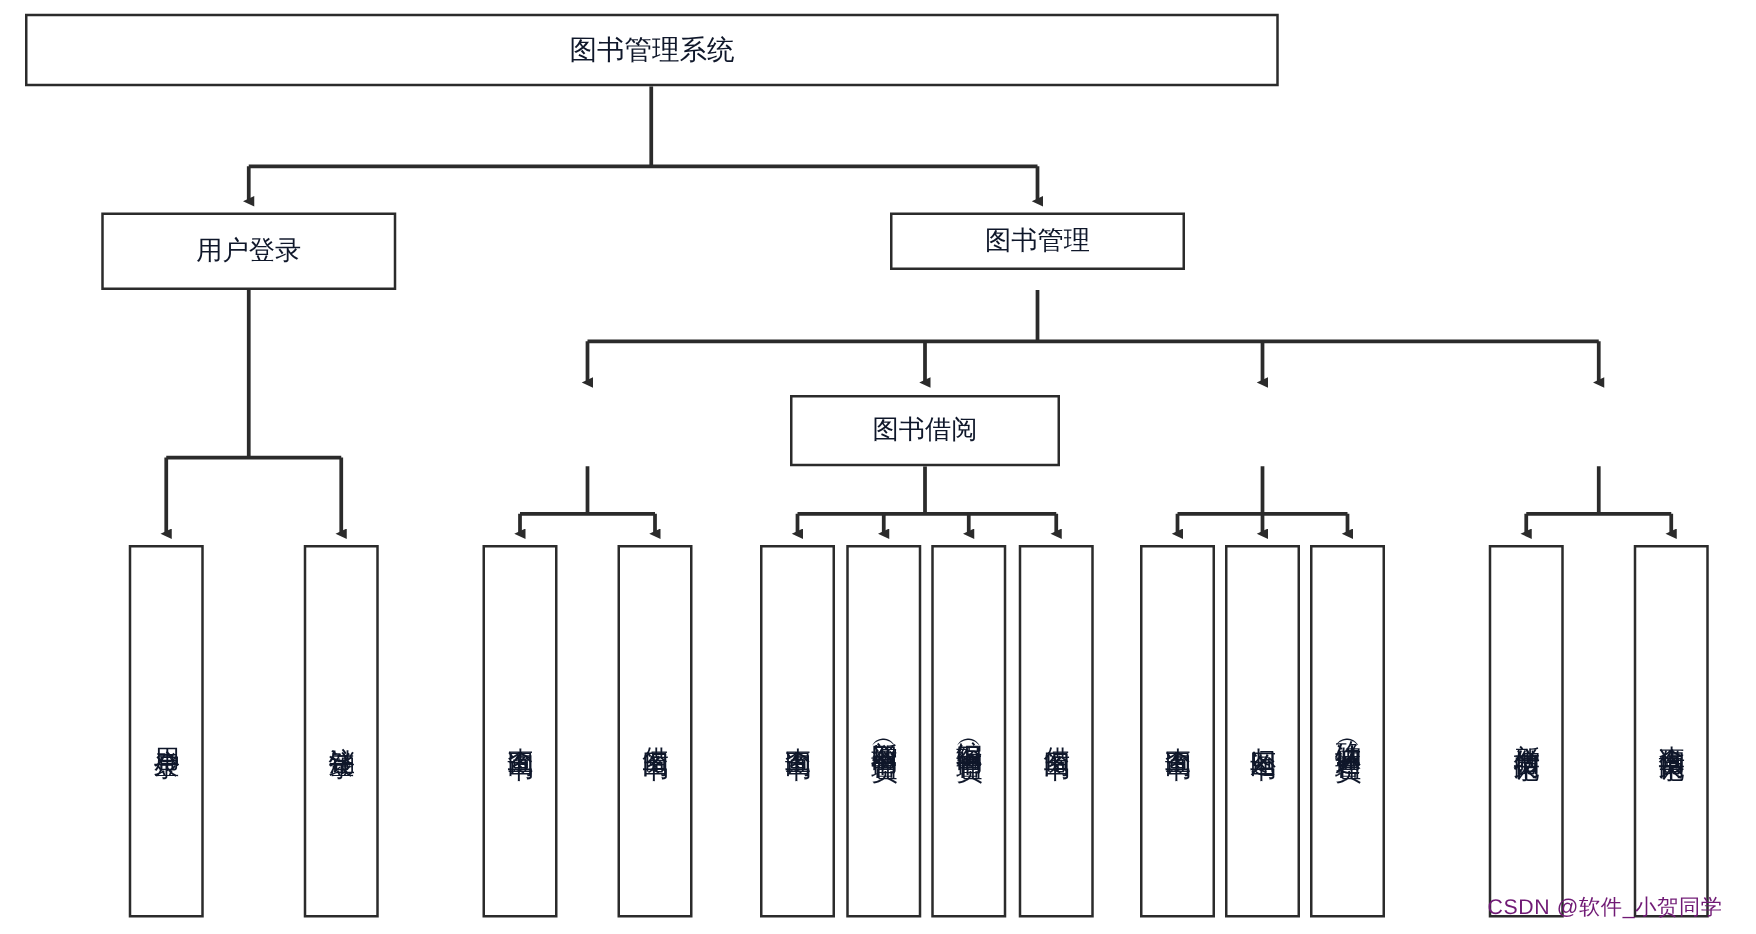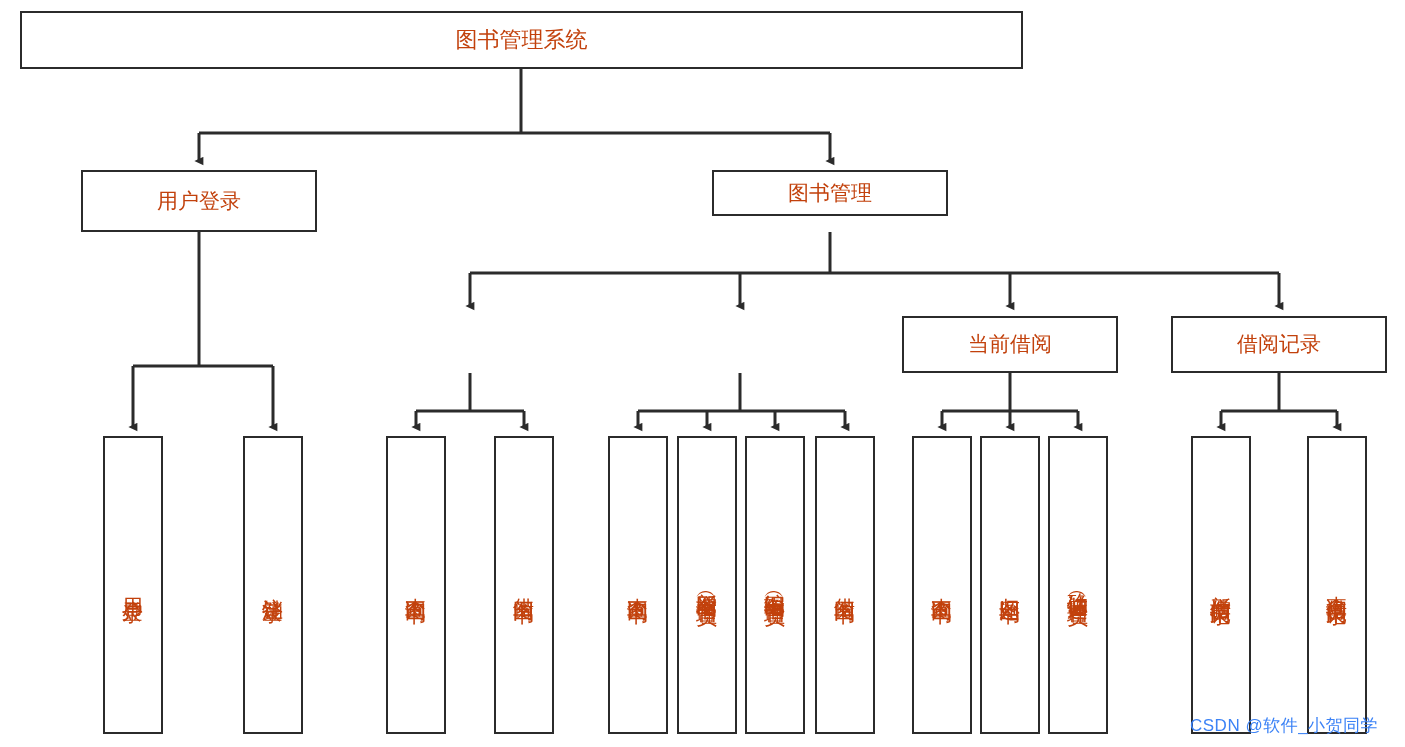--- a/index.html
+++ b/index.html
@@ -31,41 +31,41 @@
     position: absolute;
     box-sizing: border-box;
     background: #ffffff;
     border: 2.5px solid #2b2b2b;
     display: flex;
     align-items: center;
     justify-content: center;
     overflow: hidden;
   }
   .node-label {
-    color: #c2410c;
+    color: #0f172a;
     text-align: center;
     line-height: 1.18;
     white-space: nowrap;
   }
   .node-box.horizontal .node-label {
     font-size: 21px;
   }
   .node-box.root .node-label {
     font-size: 22px;
   }
   .node-box.vertical .node-label {
     writing-mode: vertical-rl;
     text-orientation: upright;
     font-size: 21px;
     letter-spacing: 2px;
     line-height: 1;
   }
   .watermark {
     position: absolute;
-    color: #3b82f6;
+    color: #701a75;
     font-size: 17px;
     white-space: nowrap;
     pointer-events: none;
     letter-spacing: 0.5px;
   }
 </style>
 </head>
 <body>
 
 <div id="diagram-root">
@@ -124,25 +124,22 @@
     <span class="node-label">图书管理系统</span>
   </div>
 
   <div class="node-box horizontal" style="left:81px; top:170px; width:236px; height:62px;">
     <span class="node-label">用户登录</span>
   </div>
   <div class="node-box horizontal" style="left:712px; top:170px; width:236px; height:46px;">
     <span class="node-label">图书管理</span>
   </div>
 
-  <div class="node-box horizontal" style="left:902px; top:316px; width:216px; height:57px;">
-    <span class="node-label">当前借阅</span>
-  </div>
-  <div class="node-box horizontal" style="left:1171px; top:316px; width:216px; height:57px;">
-    <span class="node-label">借阅记录</span>
+  <div class="node-box horizontal" style="left:632px; top:316px; width:216px; height:57px;">
+    <span class="node-label">图书借阅</span>
   </div>
 
   <div class="node-box vertical" style="left:103px; top:436px; width:60px; height:298px;">
     <span class="node-label">用户登录</span>
   </div>
   <div class="node-box vertical" style="left:243px; top:436px; width:60px; height:298px;">
     <span class="node-label">注销登录</span>
   </div>
 
   <div class="node-box vertical" style="left:386px; top:436px; width:60px; height:298px;">

